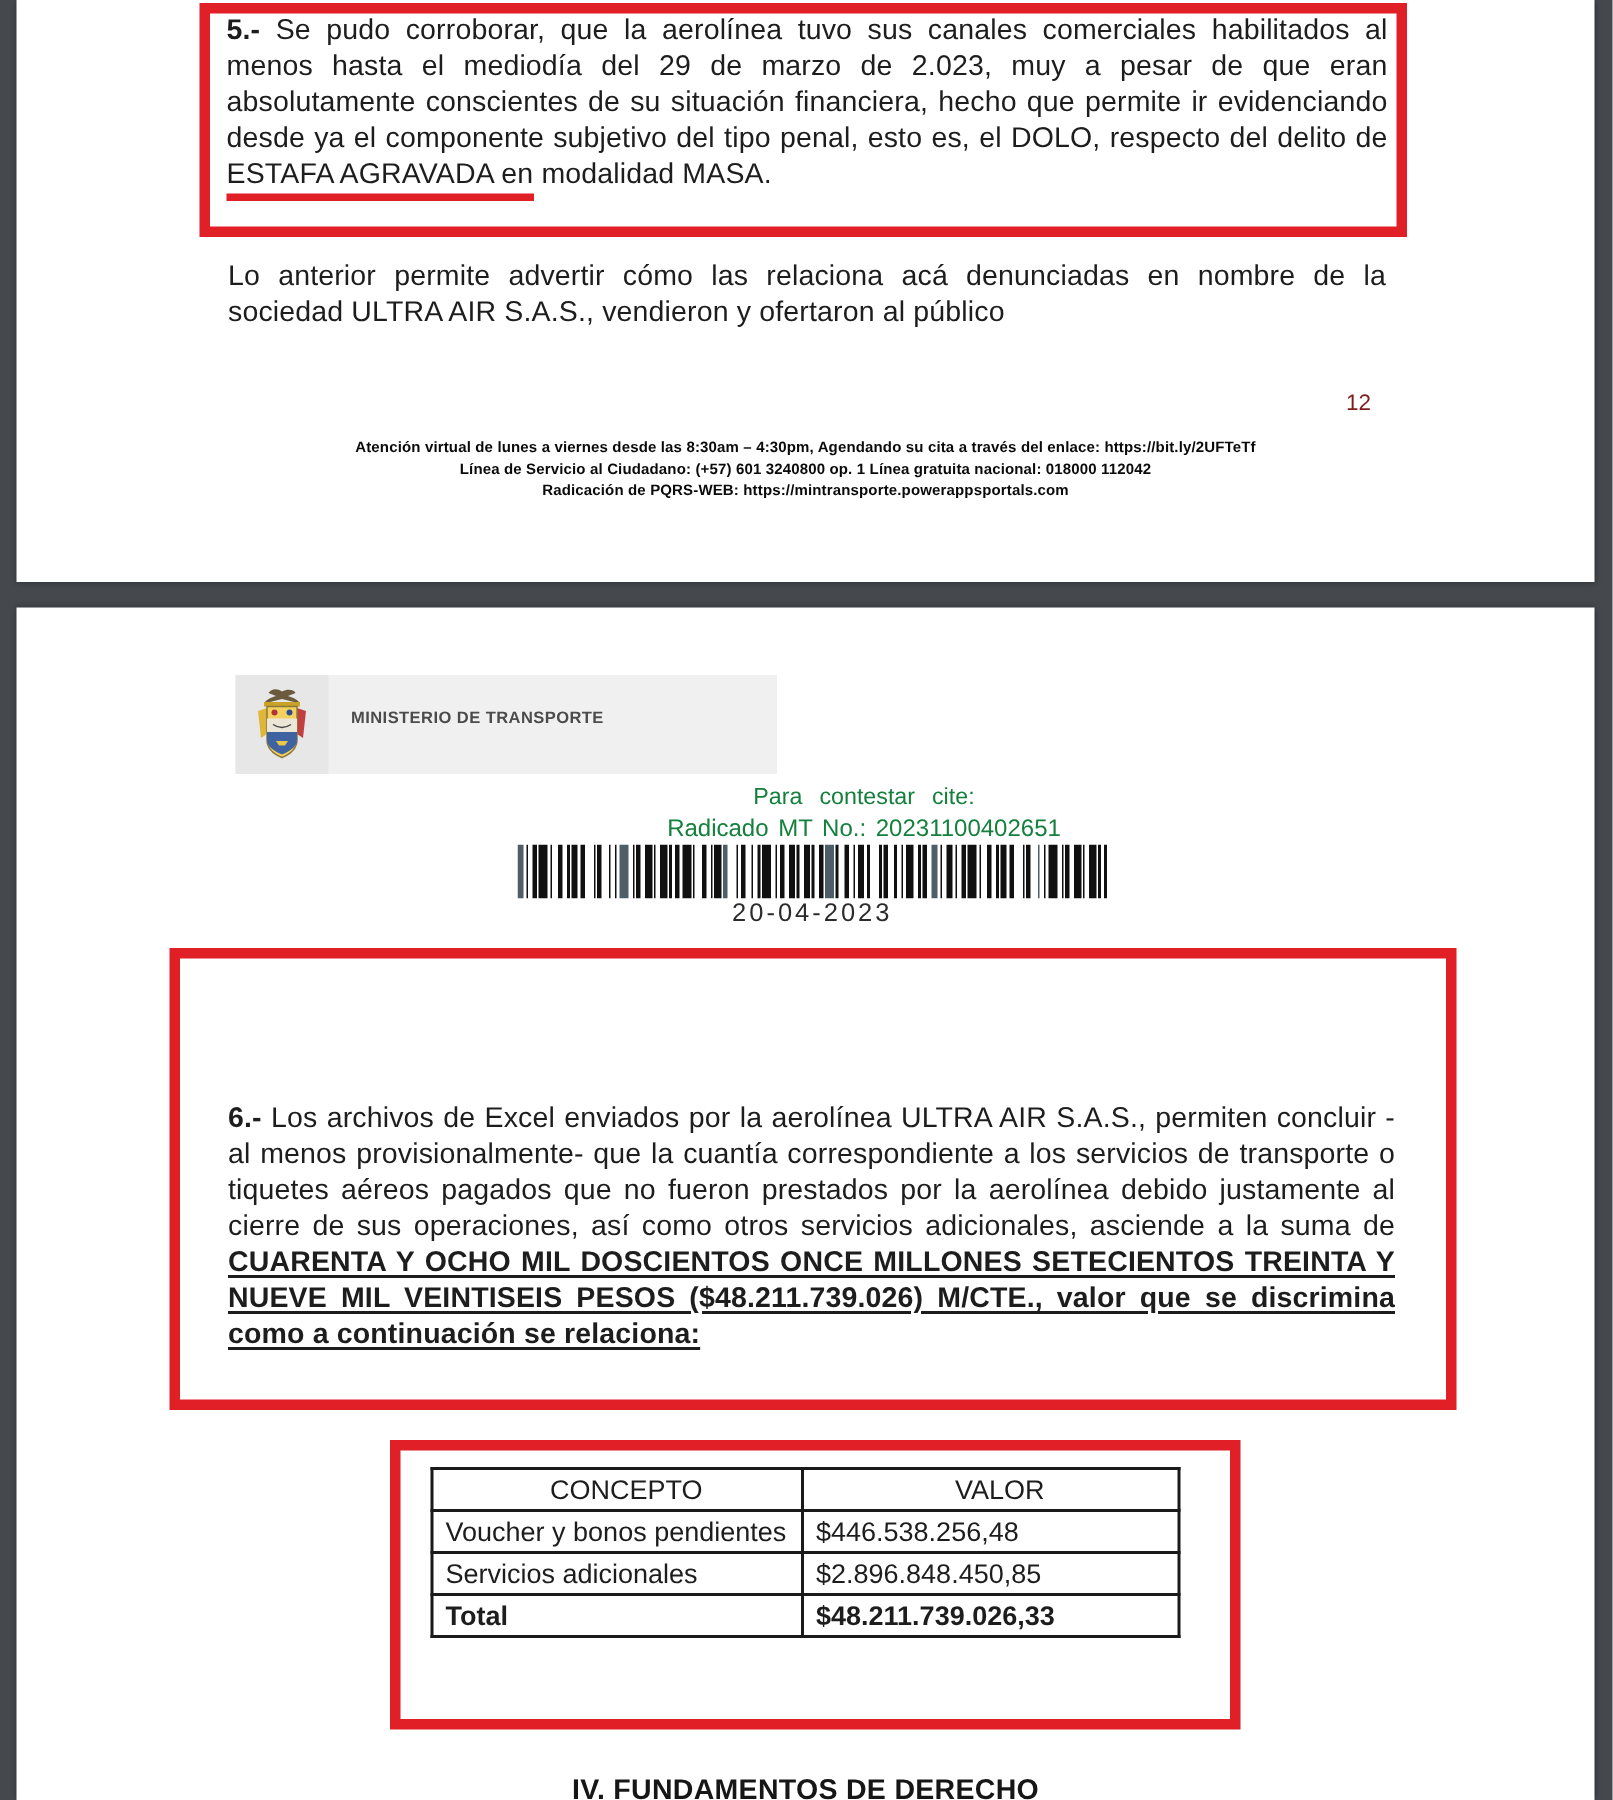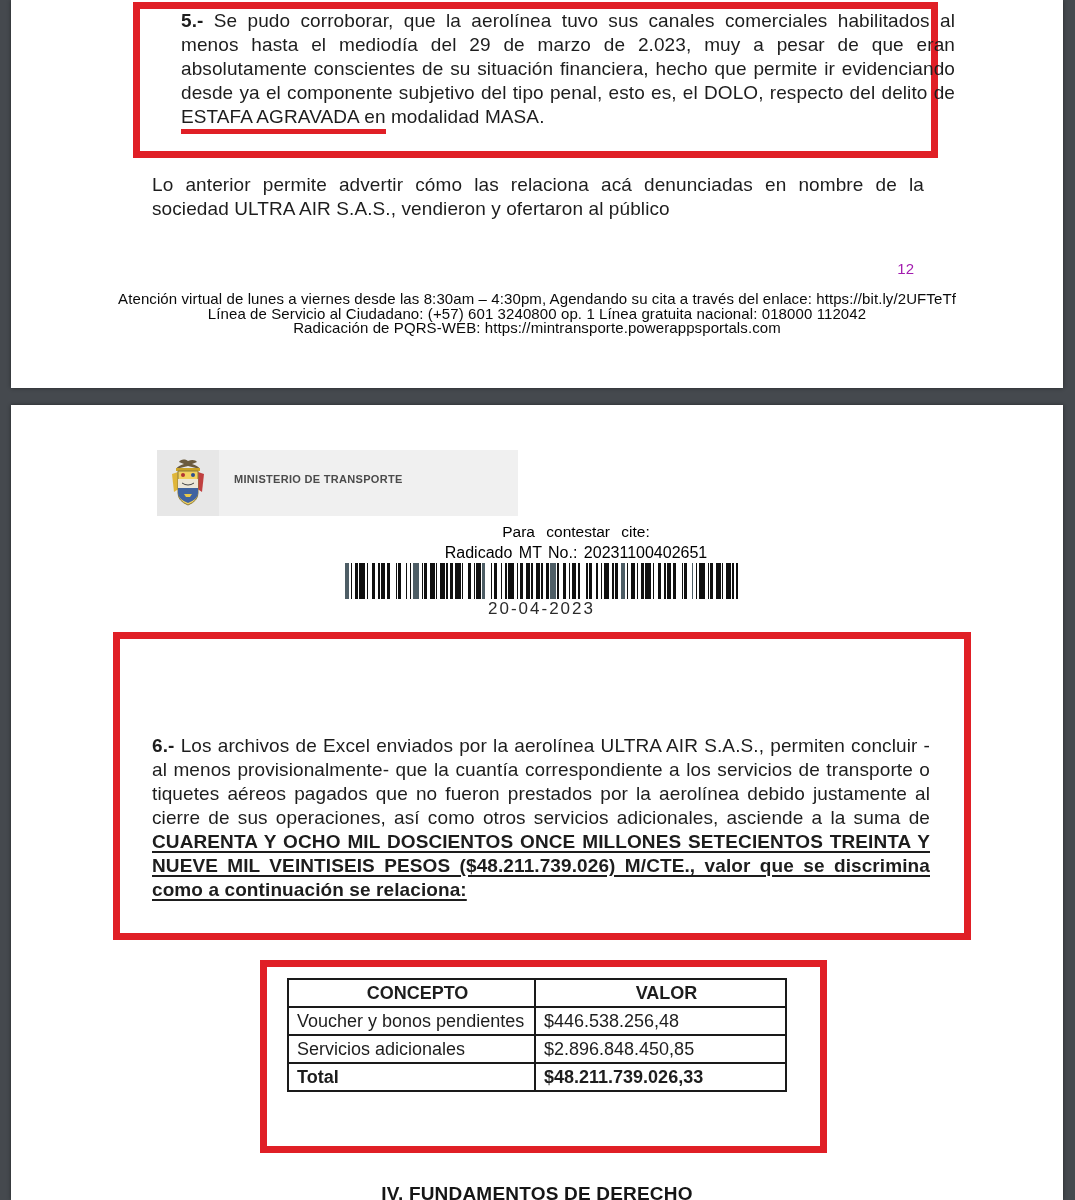--- a/index.html
+++ b/index.html
@@ -13,48 +13,48 @@
   #page2{top:405px;height:795px;}
 
   .doc-text{color:#1d1d1d;font-size:19px;line-height:24px;text-align:justify;letter-spacing:0.1px;}
   .bold{font-weight:bold;}
   .redbox{position:absolute;border:7px solid #e01f26;box-sizing:border-box;background:transparent;}
   .redline{border-bottom:5px solid #e01f26;padding-bottom:2px;}
   .bu{font-weight:bold;text-decoration:underline;text-decoration-thickness:2px;text-underline-offset:3px;}
 
   
   .box5{left:122px;top:2px;width:805px;height:156px;}
-  .box5-text{position:absolute;left:140px;top:9px;width:774px;margin-left:30px;}
+  .box5-text{position:absolute;left:140px;top:9px;width:774px;}
   .para2{position:absolute;left:141px;top:173px;width:772px;}
-  .pagenum{position:absolute;right:149px;top:260px;font-size:15px;color:#a21caf;}
+  .pagenum{position:absolute;right:149px;top:260px;font-size:15px;color:#7f1d1d;}
   .footer{position:absolute;left:0;top:292px;width:100%;text-align:center;
-          font-size:15px;line-height:14.5px;font-weight:normal;color:#0a0a0a;letter-spacing:0.1px;}
+          font-size:10px;line-height:14.5px;font-weight:bold;color:#0a0a0a;letter-spacing:0.1px;}
 
   
   .logo-band{position:absolute;left:146px;top:45px;width:361px;height:66px;background:#f0f0f0;}
   .crest-box{position:absolute;left:0;top:0;width:62px;height:66px;background:#e7e7e7;
              display:flex;align-items:center;justify-content:center;}
   .ministry{position:absolute;left:77px;top:23px;font-size:11px;font-weight:bold;color:#4b4b4b;letter-spacing:0.3px;white-space:nowrap;}
-  .cite-block{position:absolute;left:360px;top:118px;width:410px;text-align:center;color:#000000;}
+  .cite-block{position:absolute;left:360px;top:118px;width:410px;text-align:center;color:#15803d;}
   .cite-label{font-size:15.5px;word-spacing:7px;}
   .radicado{font-size:16px;margin-top:3px;word-spacing:2px;}
   .barcode{position:absolute;left:334px;top:158px;width:393px;height:36px;display:flex;overflow:hidden;}
   .barcode-date{position:absolute;left:334px;top:194px;width:393px;text-align:center;
                 font-size:17px;letter-spacing:2px;color:#2b2b2b;}
 
   
   .box6{left:102px;top:227px;width:858px;height:308px;}
   .box6-p1{position:absolute;left:141px;top:250px;width:778px;}
   .box6-p2{position:absolute;left:141px;top:329px;width:778px;}
 
   .box7{left:249px;top:555px;width:567px;height:193px;}
   .amounts{position:absolute;left:276px;top:573px;border-collapse:collapse;table-layout:fixed;width:498px;
            font-size:18px;line-height:24px;color:#1d1d1d;}
   .amounts th,.amounts td{border:2px solid #1a1a1a;padding:1px 8px;vertical-align:top;}
-  .amounts th{text-align:center;font-weight:bold;padding-left:20px;}
+  .amounts th{text-align:center;font-weight:normal;padding-left:20px;}
   .amounts td:first-child{text-align:justify;}
   .amounts tr.total-row td{font-weight:bold;}
   .heading4{position:absolute;left:0;top:778px;width:100%;text-align:center;
             font-size:19px;font-weight:bold;color:#161616;
             text-decoration:underline;text-decoration-thickness:2px;text-underline-offset:4px;letter-spacing:0.2px;}
 </style>
 </head>
 <body>
 
 <div class="page" id="page1">

